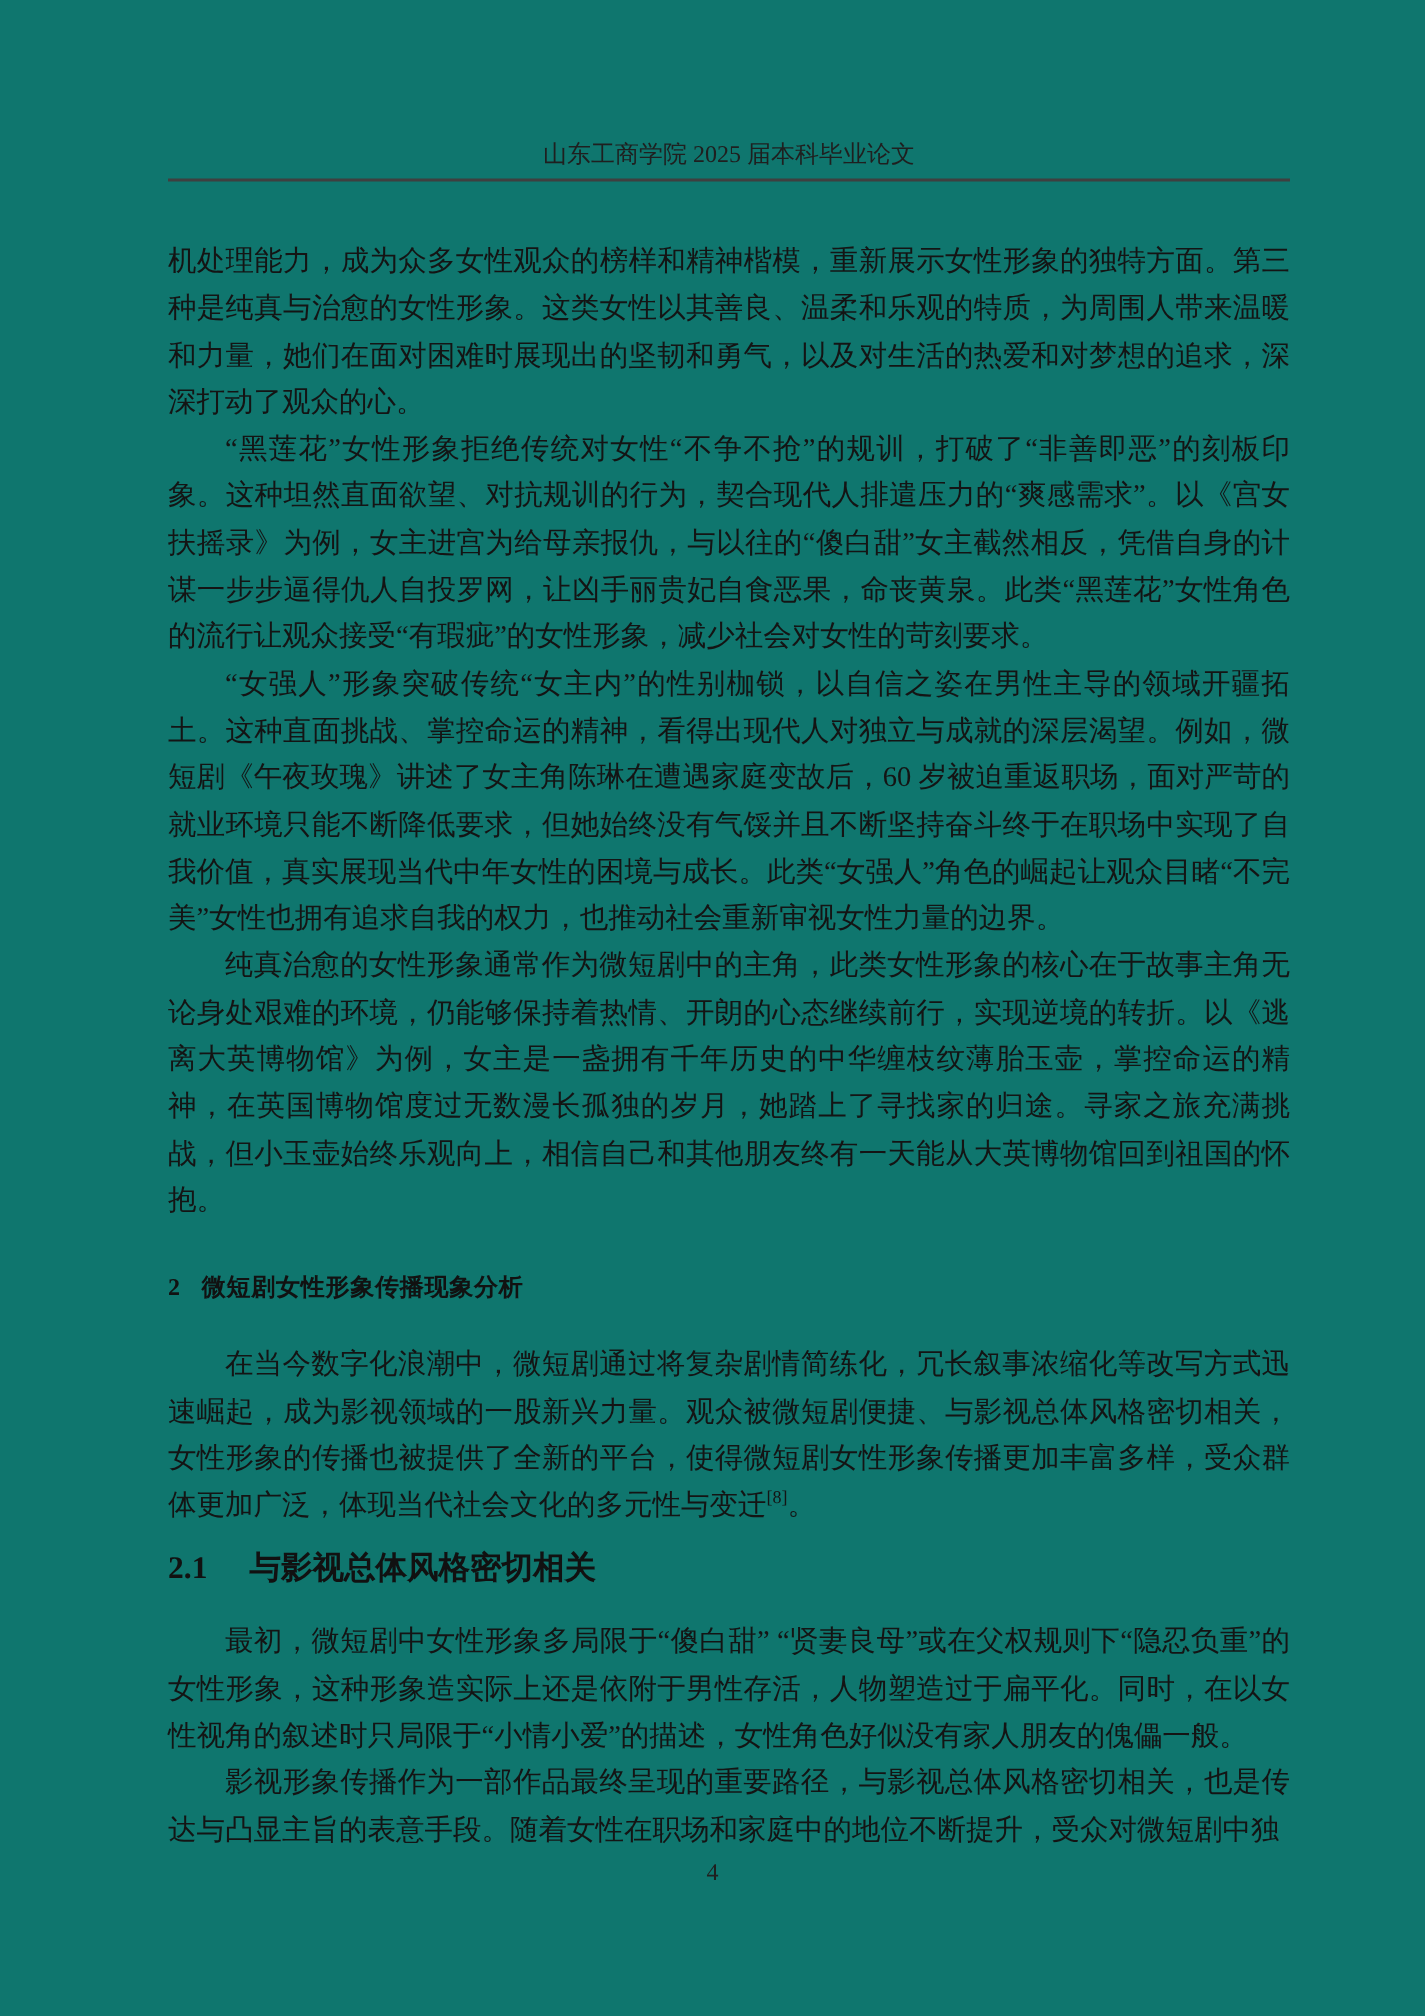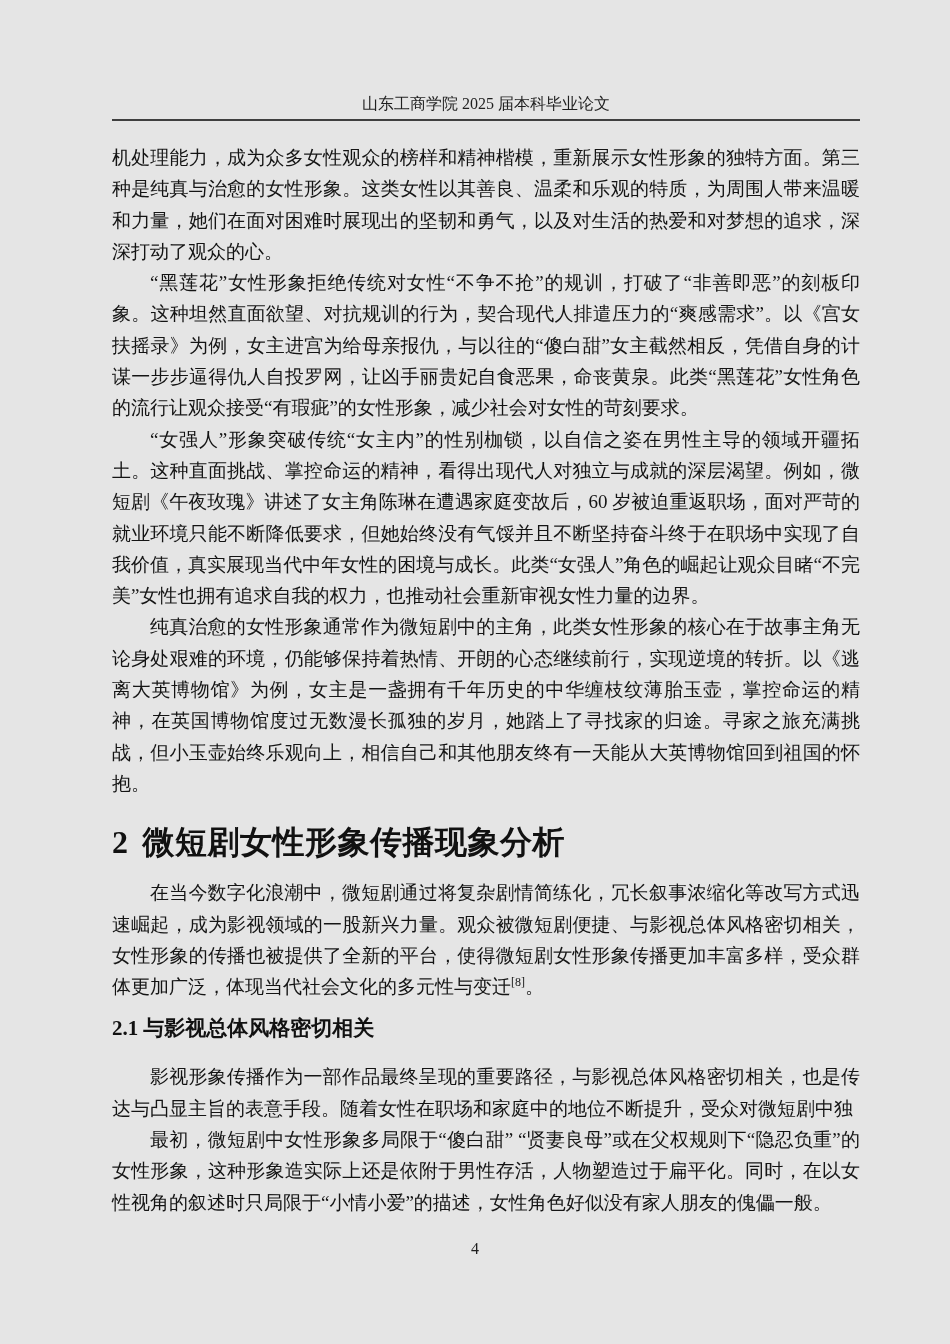--- a/index.html
+++ b/index.html
@@ -1,73 +1,73 @@
 <!DOCTYPE html>
 <html><head>
 <meta charset="utf-8">
 <style>
   * { box-sizing: border-box; }
   html, body { margin: 0; padding: 0; background: #ffffff; }
   .page {
     position: relative;
     width: 950px;
     height: 1344px;
-    background: #e5e5e5;
+    background: #0f766e;
     color: #1a1a1a;
     font-family: "Liberation Serif", "DejaVu Serif", serif;
     overflow: hidden;
   }
   .page-header {
     position: absolute;
     left: 112px;
     top: 93px;
     width: 748px;
     text-align: center;
     font-size: 16px;
     line-height: 21px;
     padding-bottom: 5px;
     border-bottom: 2px solid #3f3f3f;
     color: #1f1f1f;
   }
   .page-body {
     position: absolute;
     left: 112px;
-    top: 142px;
+    top: 159px;
     width: 748px;
     font-size: 19px;
     line-height: 31.3px;
     text-align: justify;
     text-justify: inter-ideograph;
     color: #141414;
   }
   .page-body p { margin: 0; padding: 0; }
   .page-body p.indent { text-indent: 2em; }
   h1.section-heading {
     font-family: "Liberation Sans", "DejaVu Sans", sans-serif;
-    font-size: 32px;
+    font-size: 16px;
     line-height: 34px;
     font-weight: bold;
     margin: 26px 0 18px 0;
     color: #111111;
     letter-spacing: 0.5px;
   }
   h2.subsection-heading {
     font-family: "Liberation Sans", "DejaVu Sans", sans-serif;
     font-size: 21px;
     line-height: 32px;
     font-weight: bold;
     margin: 10px 0 17px 0;
     color: #111111;
   }
   .h-num {
     font-family: "Liberation Serif", "DejaVu Serif", serif;
     font-weight: bold;
   }
   h1.section-heading .h-num { margin-right: 14px; }
-  h2.subsection-heading .h-num { margin-right: 5px; }
+  h2.subsection-heading .h-num { margin-right: 28px; }
   .sup-ref {
     font-size: 12px;
     vertical-align: 7px;
     line-height: 0;
   }
   .page-footer {
     position: absolute;
     left: 0;
     top: 1240px;
     width: 100%;
@@ -100,23 +100,23 @@
     </h1>
 
     <p class="indent">
       <span>在当今数字化浪潮中，微短剧通过将复杂剧情简练化，冗长叙事浓缩化等改写方式迅速崛起，成为影视领域的一股新兴力量。观众被微短剧便捷、与影视总体风格密切相关，女性形象的传播也被提供了全新的平台，使得微短剧女性形象传播更加丰富多样，受众群体更加广泛，体现当代社会文化的多元性与变迁</span><sup class="sup-ref">[8]</sup><span>。</span>
     </p>
 
     <h2 class="subsection-heading">
       <span class="h-num">2.1</span><span>与影视总体风格密切相关</span>
     </h2>
 
+    <p class="indent">最初，微短剧中女性形象多局限于“傻白甜” “贤妻良母”或在父权规则下“隐忍负重”的女性形象，这种形象造实际上还是依附于男性存活，人物塑造过于扁平化。同时，在以女性视角的叙述时只局限于“小情小爱”的描述，女性角色好似没有家人朋友的傀儡一般。</p>
+
     <p class="indent">影视形象传播作为一部作品最终呈现的重要路径，与影视总体风格密切相关，也是传达与凸显主旨的表意手段。随着女性在职场和家庭中的地位不断提升，受众对微短剧中独</p>
-
-    <p class="indent">最初，微短剧中女性形象多局限于“傻白甜” “贤妻良母”或在父权规则下“隐忍负重”的女性形象，这种形象造实际上还是依附于男性存活，人物塑造过于扁平化。同时，在以女性视角的叙述时只局限于“小情小爱”的描述，女性角色好似没有家人朋友的傀儡一般。</p>
 
   </div>
 
   <div class="page-footer">
     <span>4</span>
   </div>
 
 </div>
 
 </body></html>

